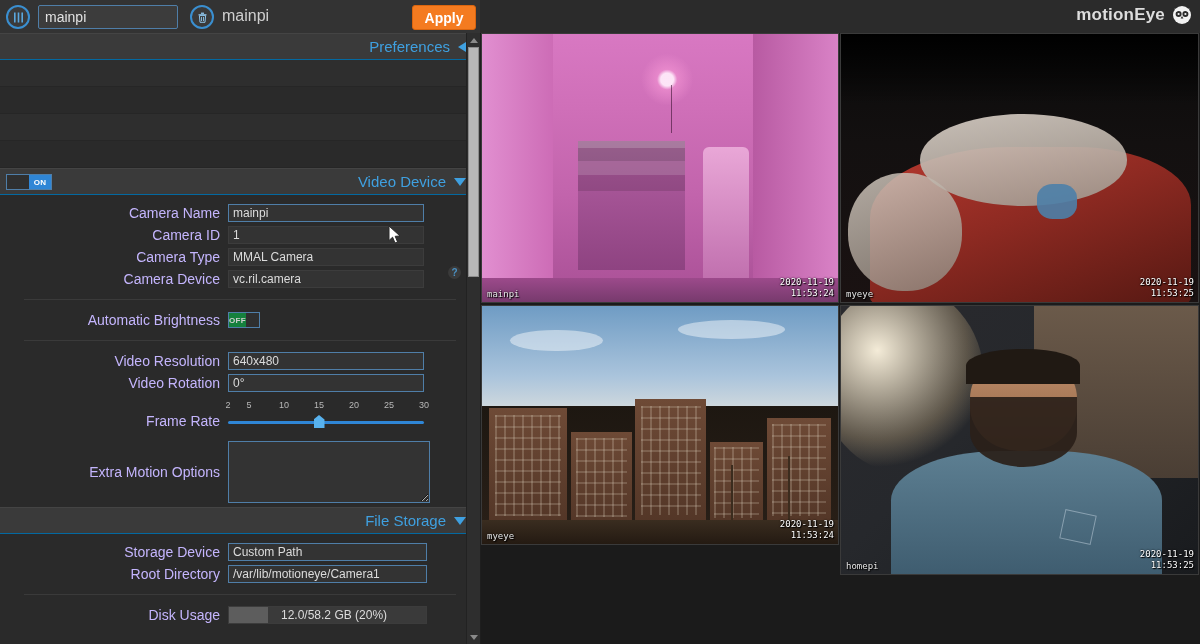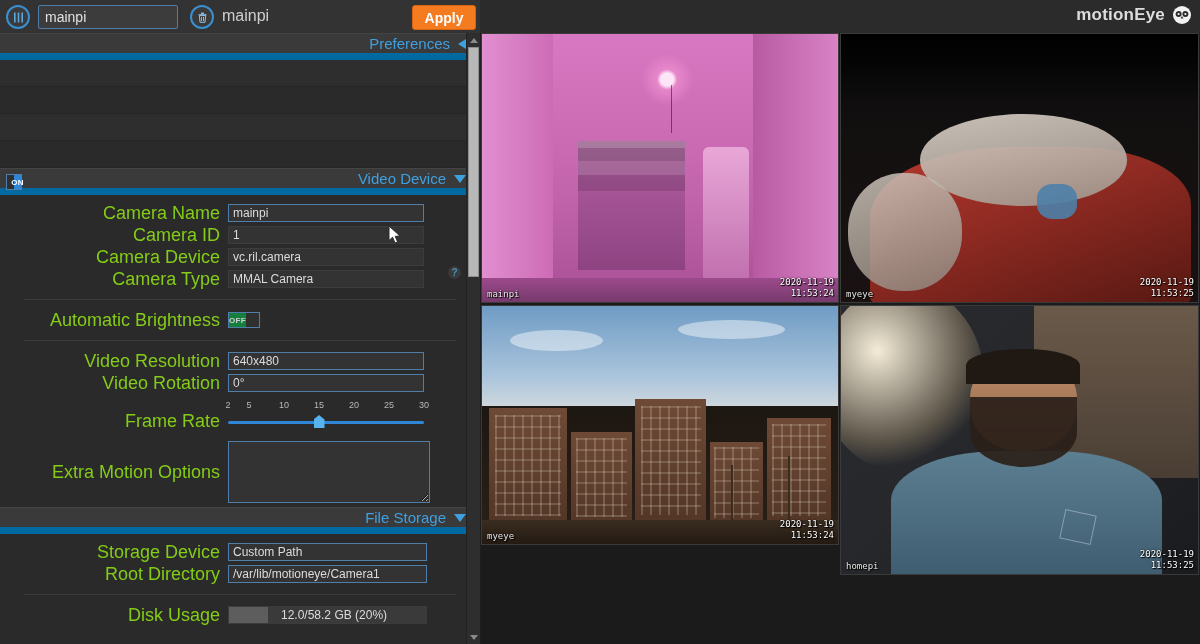--- a/index.html
+++ b/index.html
@@ -33,46 +33,46 @@
              display:flex;align-items:center;justify-content:center;
              font-family:"Liberation Sans", sans-serif;}
   .brand{position:absolute;right:8px;top:5px;display:flex;align-items:center;gap:7px;}
   .brand-text{font-size:17px;color:#dddddd;font-weight:bold;letter-spacing:.2px;}
   .owl{width:20px;height:20px;}
 
   
   .settings{position:absolute;left:0;top:33px;width:480px;height:611px;
             background:#2a2a2a;overflow:hidden;}
   .section-head{position:relative;height:27px;background:#3a3a3a;
-                border-bottom:7px solid #0369a1;border-top:1px solid #444;
+                border-bottom:1px solid #0369a1;border-top:1px solid #444;
                 display:flex;align-items:center;justify-content:flex-end;
                 padding-right:14px;box-sizing:border-box;cursor:pointer;}
   .section-head .title{font-size:15px;color:#3fa0e0;margin-right:8px;}
   .tri{width:0;height:0;}
   .tri-left{border-top:5px solid transparent;border-bottom:5px solid transparent;
             border-right:8px solid #3fa0e0;}
   .tri-down{border-left:6px solid transparent;border-right:6px solid transparent;
             border-top:8px solid #3fa0e0;}
   .toggle-head{position:absolute;left:6px;top:5px;}
-  .switch{display:inline-flex;width:16px;height:16px;border:1px solid #4f7ea8;
+  .switch{display:inline-flex;width:46px;height:16px;border:1px solid #4f7ea8;
           box-sizing:border-box;cursor:pointer;background:#2f2f2f;}
   .switch .half{width:50%;height:100%;display:flex;align-items:center;justify-content:center;
                 font-size:8px;font-weight:bold;letter-spacing:.3px;}
   .switch.on .half.left{background:#2f2f2f;}
   .switch.on .half.right{background:#2f86d6;color:#fff;}
   .switch.off{width:32px;}
   .switch.off .half.left{background:#15803d;color:#cfcfcf;width:56%;}
   .switch.off .half.right{background:#2f2f2f;width:44%;}
 
   .blank-row{height:26px;background:#2e2e2e;border-bottom:1px solid #262626;}
   .blank-row.alt{background:#2a2a2a;}
   .panel-body{background:#2a2a2a;padding:6px 0 4px 0;}
 
   .row{display:flex;align-items:center;height:20px;margin:2px 0;}
-  .row .lbl{width:228px;text-align:right;padding-right:8px;font-size:18px;color:#84cc16;
+  .row .lbl{width:228px;text-align:right;padding-right:8px;font-size:14px;color:#c4b5fd;
             box-sizing:border-box;}
   .txt{height:18px;background:#333;border:1px solid #4f7ea8;color:#dcdcdc;
        font-size:12px;padding:0 4px;box-sizing:border-box;
        font-family:"Liberation Sans", sans-serif;}
   .txt.w195{width:196px;}
   .txt.w199{width:199px;}
   .txt.plain{border:1px solid #3c3c3c;}
   .divider{height:1px;background:#3a3a3a;margin:10px 24px 10px 24px;}
 
   
@@ -261,26 +261,26 @@
       <div class="row">
         <span class="lbl">Camera Name</span>
         <input class="txt w195" value="mainpi" style="">
       </div>
       <div class="row">
         <span class="lbl">Camera ID</span>
         <input class="txt w195 plain" readonly="" value="1" style="">
         <span class="help" style="top:233px">?</span>
       </div>
       <div class="row">
+        <span class="lbl">Camera Type</span>
+        <input class="txt w195 plain" readonly="" value="MMAL Camera" style="">
+      </div>
+      <div class="row">
         <span class="lbl">Camera Device</span>
         <input class="txt w195 plain" readonly="" value="vc.ril.camera" style="">
-      </div>
-      <div class="row">
-        <span class="lbl">Camera Type</span>
-        <input class="txt w195 plain" readonly="" value="MMAL Camera" style="">
       </div>
 
       <div class="divider"></div>
 
       <div class="row">
         <span class="lbl">Automatic Brightness</span>
         <span class="switch off">
           <span class="half left">OFF</span>
           <span class="half right"></span>
         </span>

